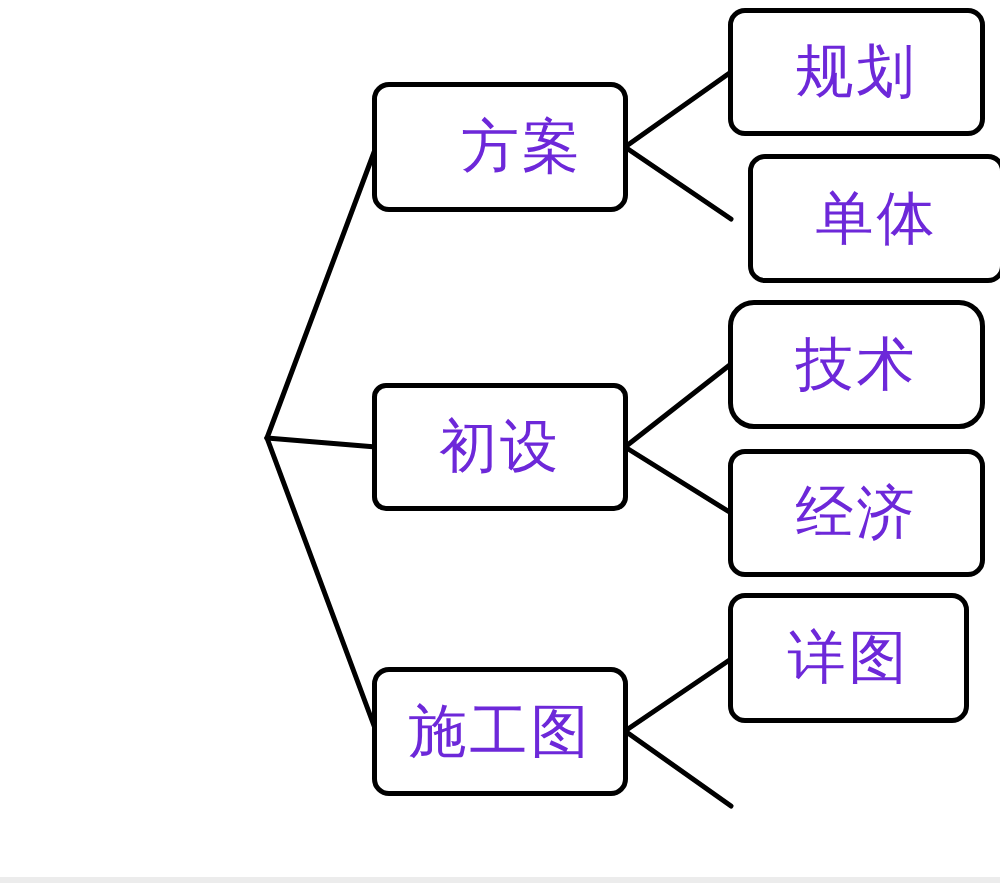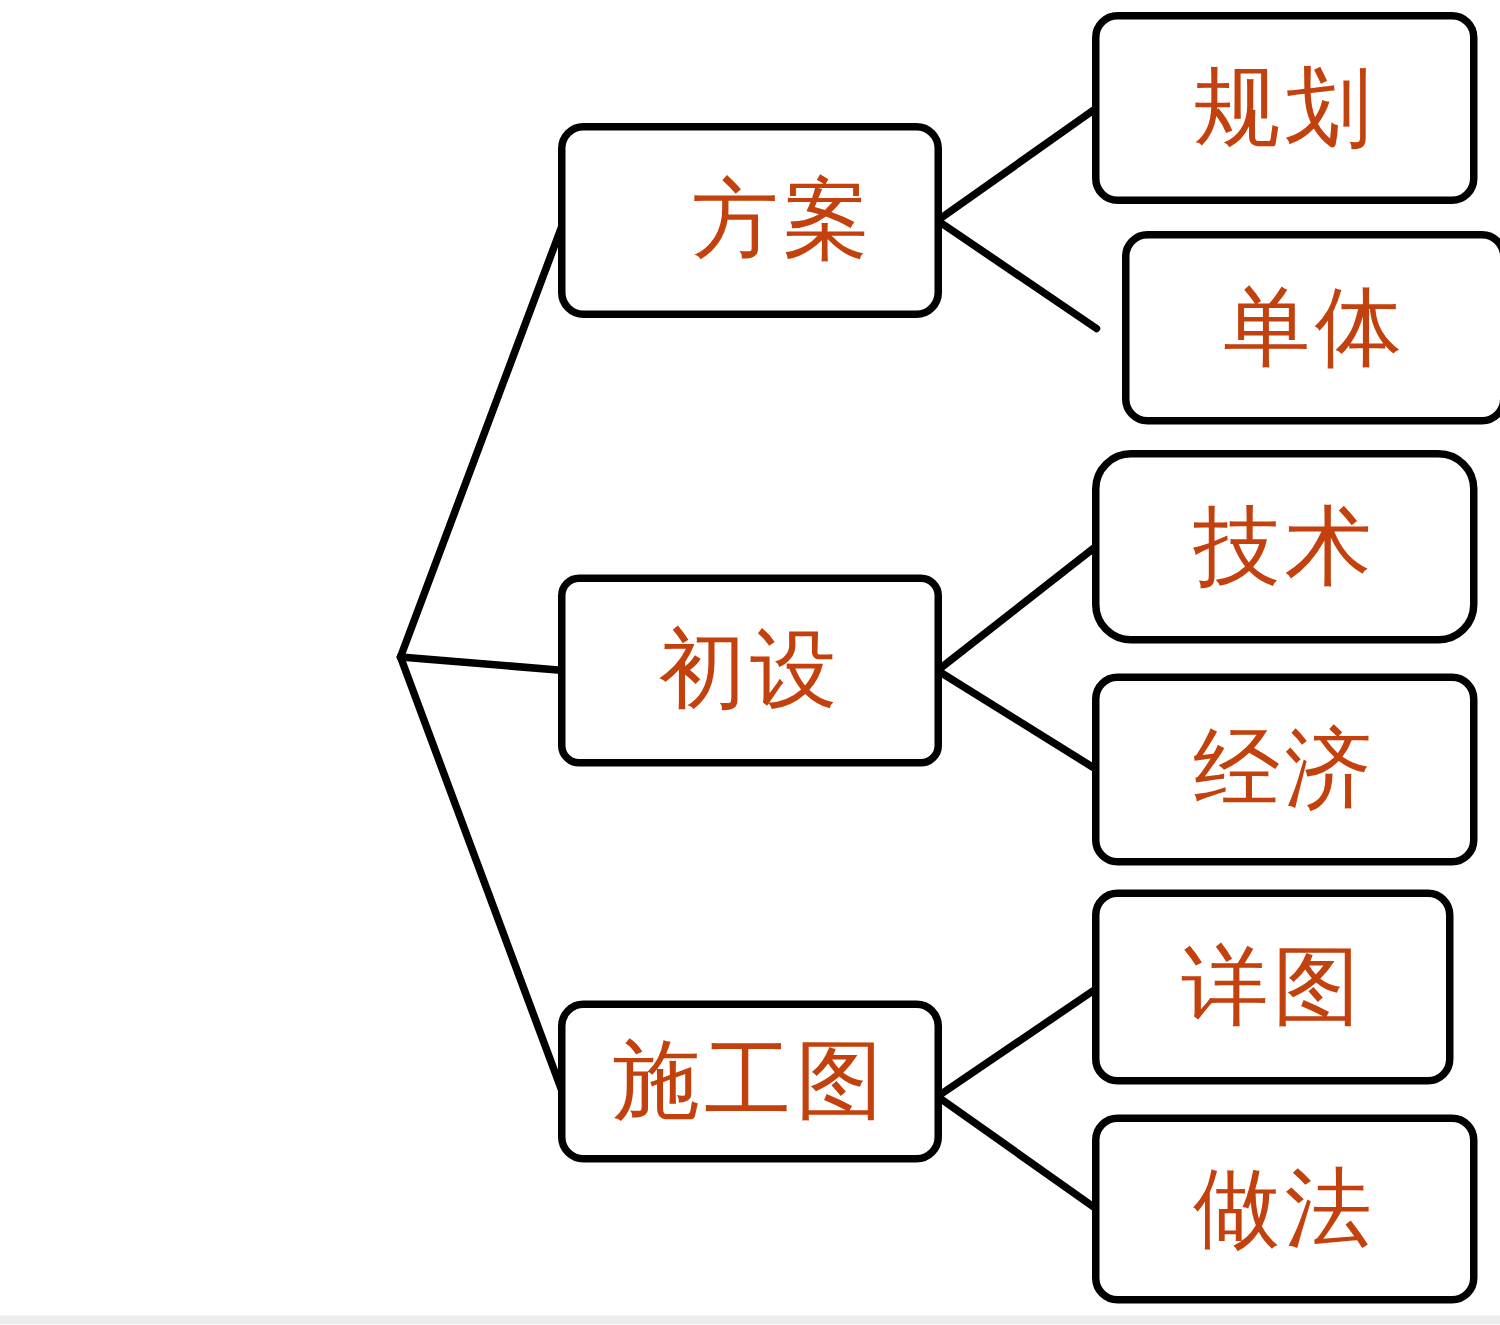--- a/index.html
+++ b/index.html
@@ -27,28 +27,28 @@
     box-sizing: border-box;
     background: #ffffff;
     border: 5px solid #000000;
     border-radius: 17px;
     display: flex;
     align-items: center;
     justify-content: center;
     font-size: 58px;
     line-height: 1;
     letter-spacing: 3px;
-    color: #c2410c;
+    color: #6d28d9;
     white-space: nowrap;
   }
   
   .n-root          { left: 13px;  top: 373px; width: 257px; height: 130px; }
   .n-scheme        { left: 372px; top: 82px;  width: 256px; height: 130px; padding-left: 44px; }
   .n-preliminary   { left: 372px; top: 383px; width: 256px; height: 128px; border-radius: 14px; }
-  .n-construction  { left: 372px; top: 667px; width: 256px; height: 108px; }
+  .n-construction  { left: 372px; top: 667px; width: 256px; height: 129px; }
   .n-planning      { left: 728px; top: 8px;   width: 257px; height: 128px; }
   .n-unit          { left: 728px; top: 154px; width: 257px; height: 129px; margin-left: 20px; }
   .n-technology    { left: 728px; top: 300px; width: 257px; height: 129px; border-radius: 26px; }
   .n-economy       { left: 728px; top: 449px; width: 257px; height: 128px; }
   .n-detail        { left: 728px; top: 593px; width: 241px; height: 130px; }
   .n-method        { left: 728px; top: 743px; width: 257px; height: 126px; }
   .bottom-strip {
     position: absolute;
     left: 0;
     bottom: 0;
@@ -81,16 +81,15 @@
 
   <div class="node n-scheme">方案</div>
   <div class="node n-preliminary">初设</div>
   <div class="node n-construction">施工图</div>
 
   <div class="node n-planning">规划</div>
   <div class="node n-unit">单体</div>
   <div class="node n-technology">技术</div>
   <div class="node n-economy">经济</div>
   <div class="node n-detail">详图</div>
-  <div class="node n-method">做法</div>
 
   <div class="bottom-strip"></div>
 </div>
 
 </body></html>

